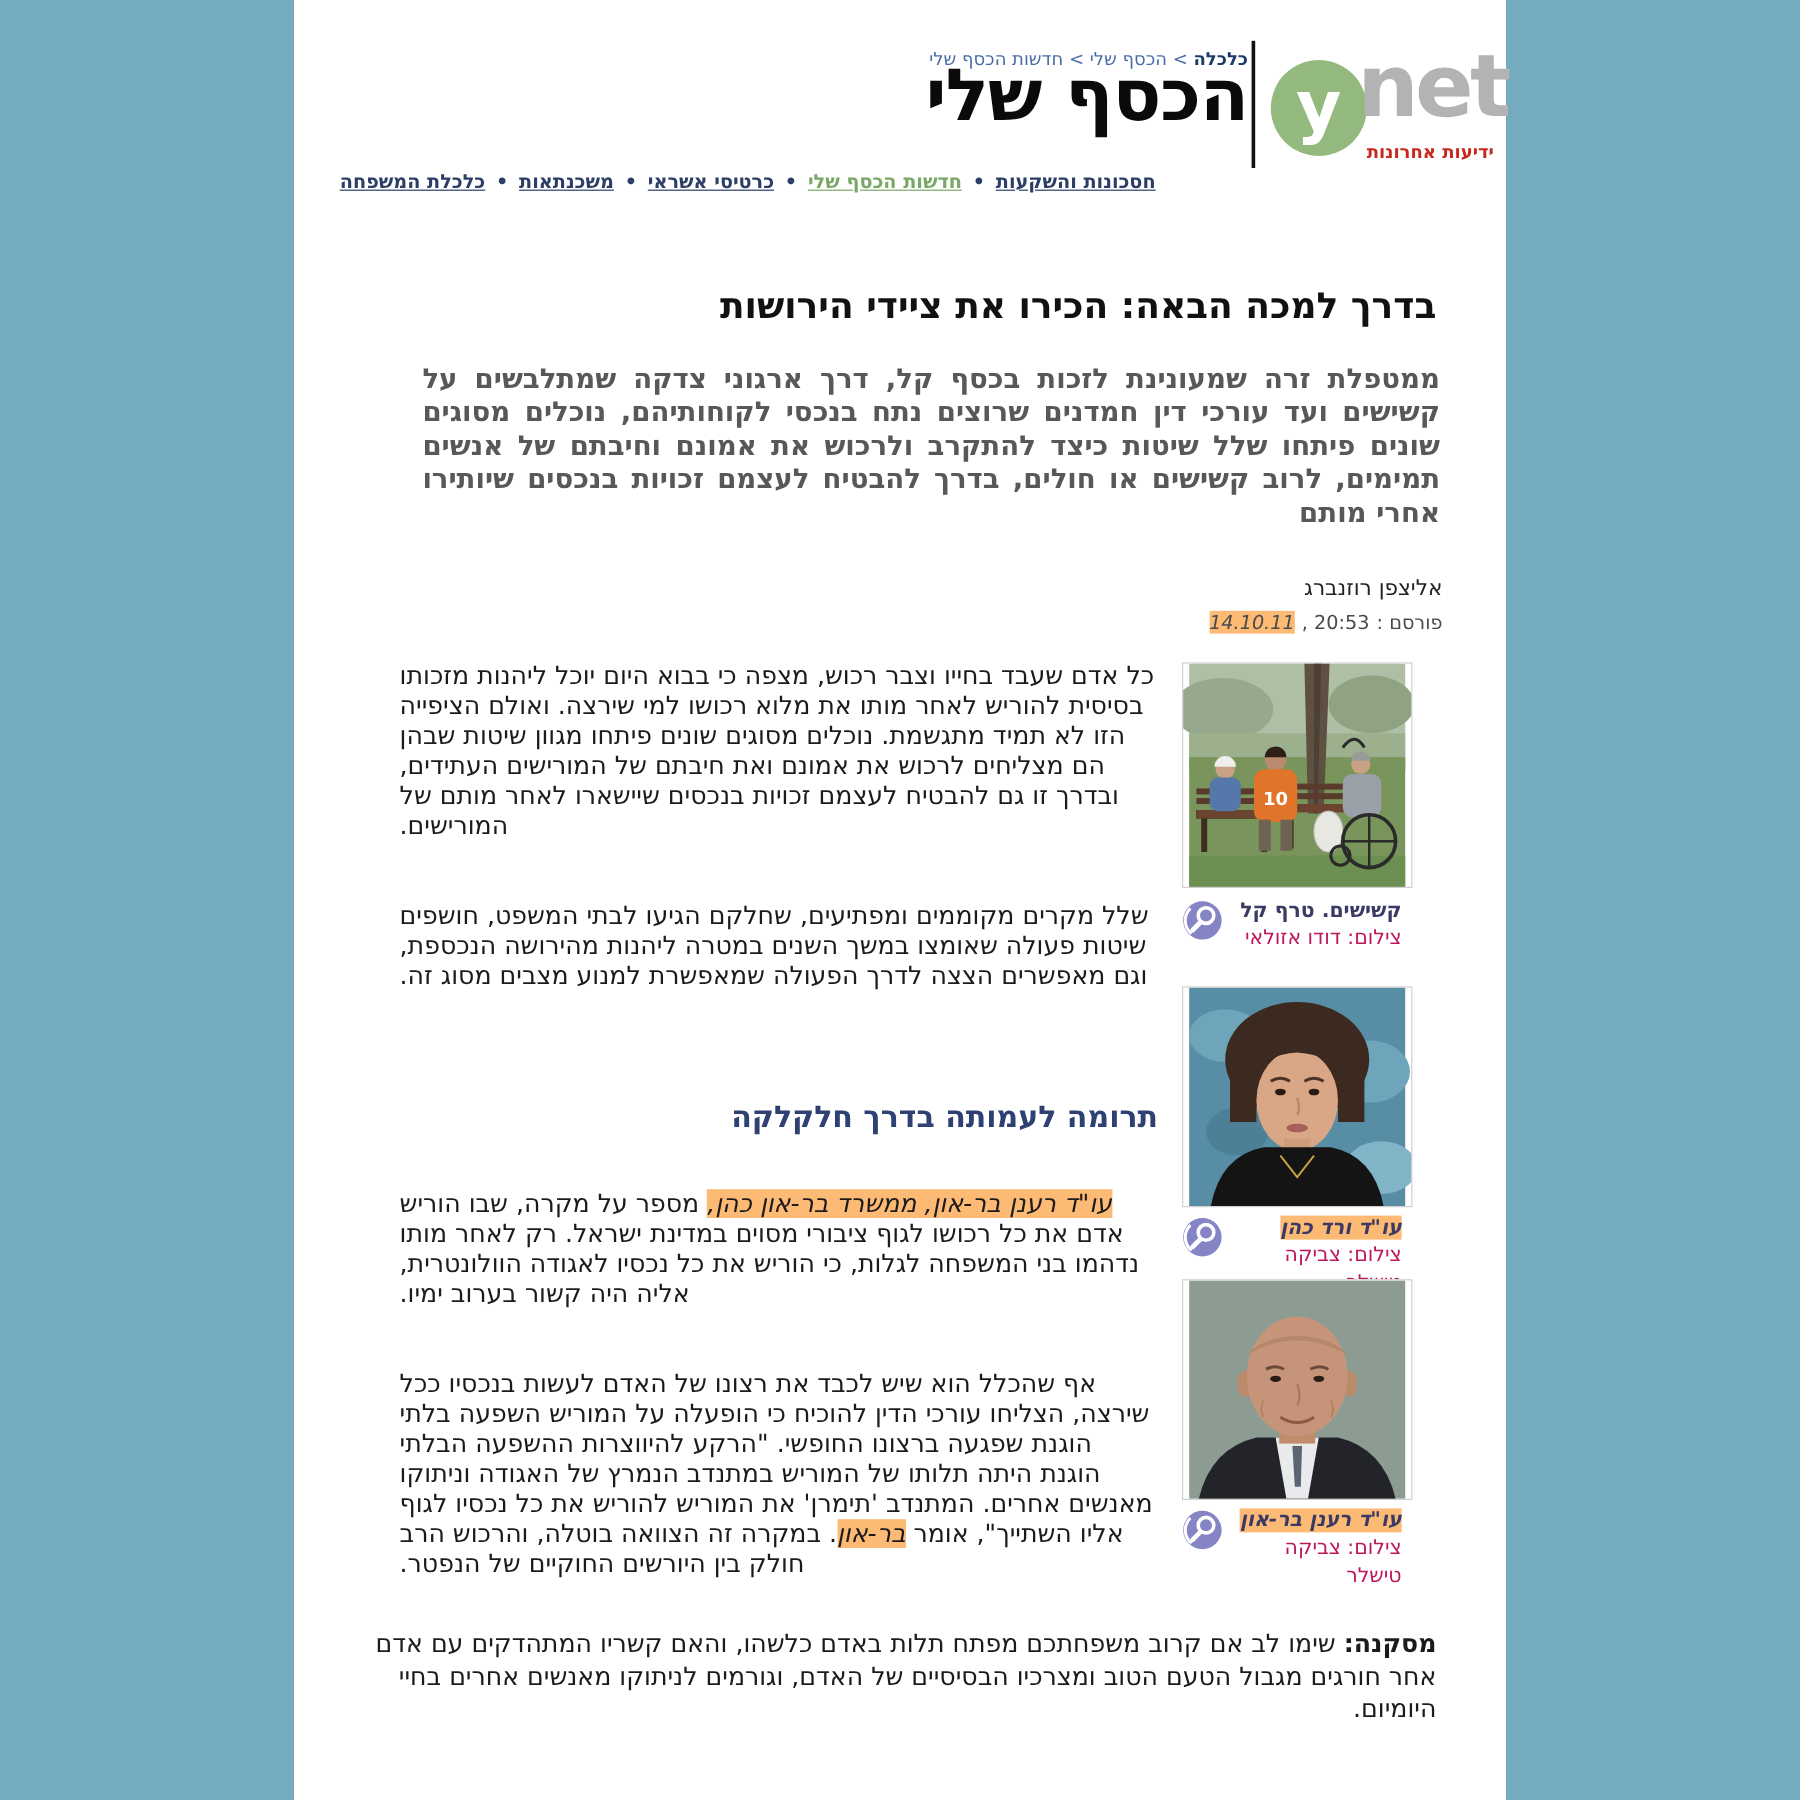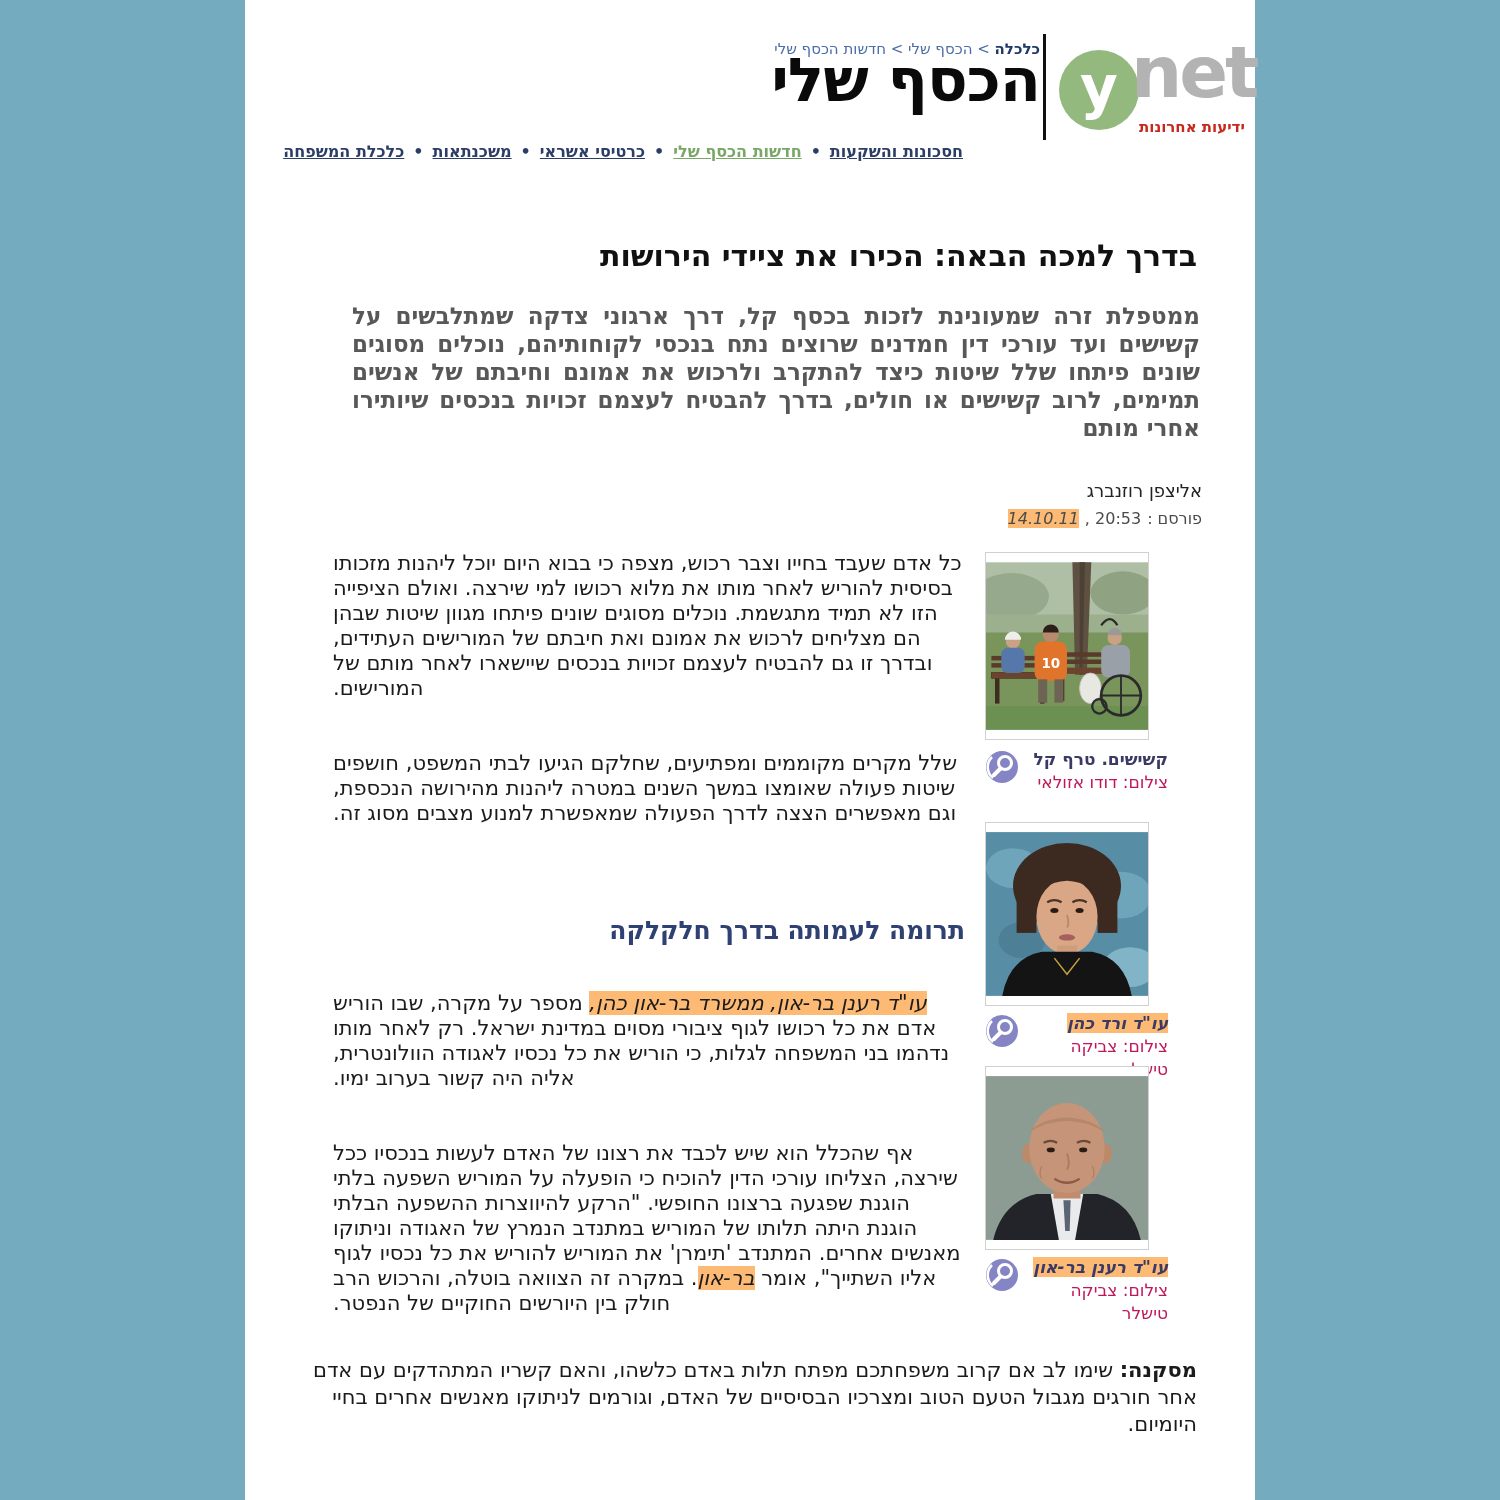--- a/index.html
+++ b/index.html
@@ -30,21 +30,21 @@
   .author{position:absolute;top:480px;right:53px;font-size:18px;color:#222;direction:rtl;}
   .pubrow{position:absolute;top:509px;right:53px;direction:rtl;display:flex;gap:6px;font-size:16px;color:#4a4a4a;align-items:center;}
   .bodytext{position:absolute;right:290px;width:632px;font-size:21px;line-height:25px;color:#1b1b1b;direction:rtl;text-align:left;}
   #p1{top:551px;} #p2{top:751px;} #p3{top:991px;} #p4{top:1141px;}
   .subhead{position:absolute;top:916px;right:290px;font-size:25px;font-weight:bold;color:#2e4172;direction:rtl;}
   .conclusion{position:absolute;top:1357px;right:58px;width:900px;font-size:21px;line-height:27px;color:#1b1b1b;direction:rtl;text-align:right;}
   .hl{background:#fdba74;font-style:italic;}
   .b{font-weight:bold;}
 
   
-  .photo{position:absolute;left:740px;width:164px;border:1px solid #d0d0d0;background:#fff;box-sizing:border-box;cursor:pointer;}
+  .photo{position:absolute;left:740px;width:192px;border:1px solid #d0d0d0;background:#fff;box-sizing:border-box;cursor:pointer;}
   #photo1{top:552px;height:188px;} #photo2{top:822px;height:184px;} #photo3{top:1066px;height:184px;}
   .photo svg{display:block;width:100%;height:100%;}
   .caption{position:absolute;left:740px;width:183px;display:flex;direction:ltr;gap:4px;font-size:17px;line-height:23px;}
   #cap1{top:748px;} #cap2{top:1012px;} #cap3{top:1256px;}
   .caption .icon{flex:0 0 36px;padding-top:2px;cursor:pointer;}
   .caption .cap-text{flex:1;direction:rtl;text-align:right;}
   .caption .b{color:#3a3a64;font-weight:bold;}
   .caption .credit{color:#be185d;font-weight:normal;}
 </style>
 </head>

